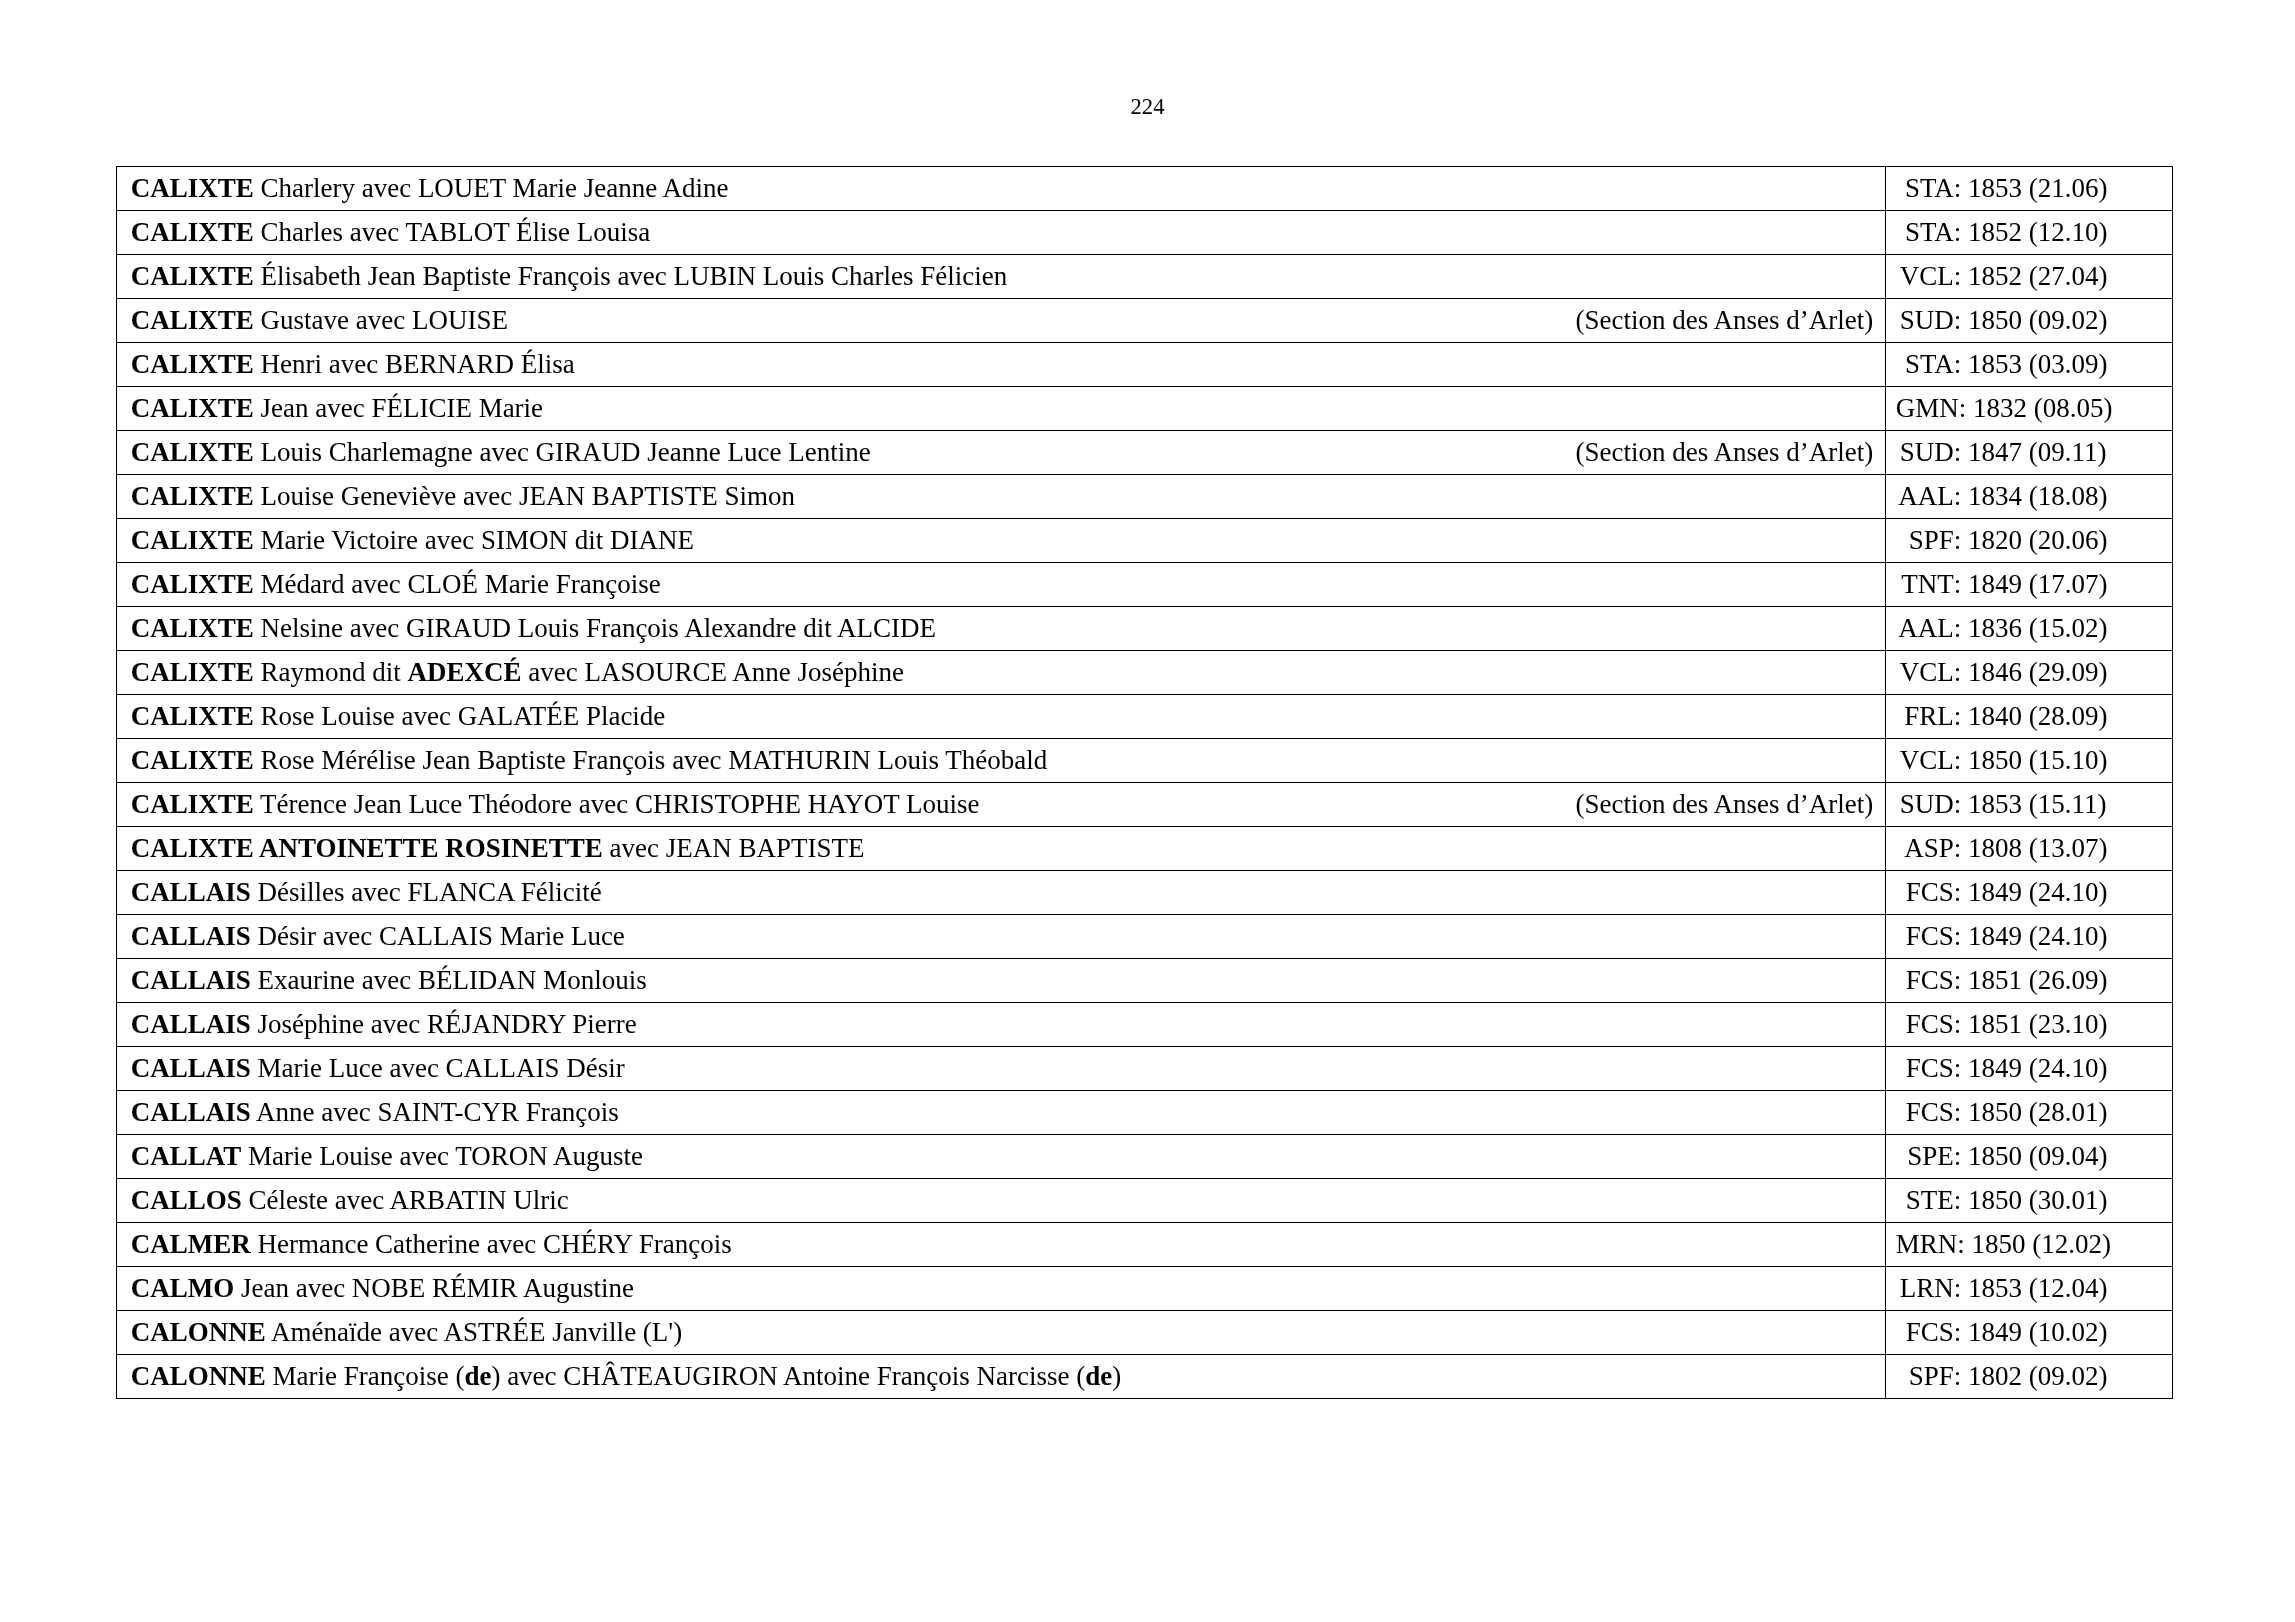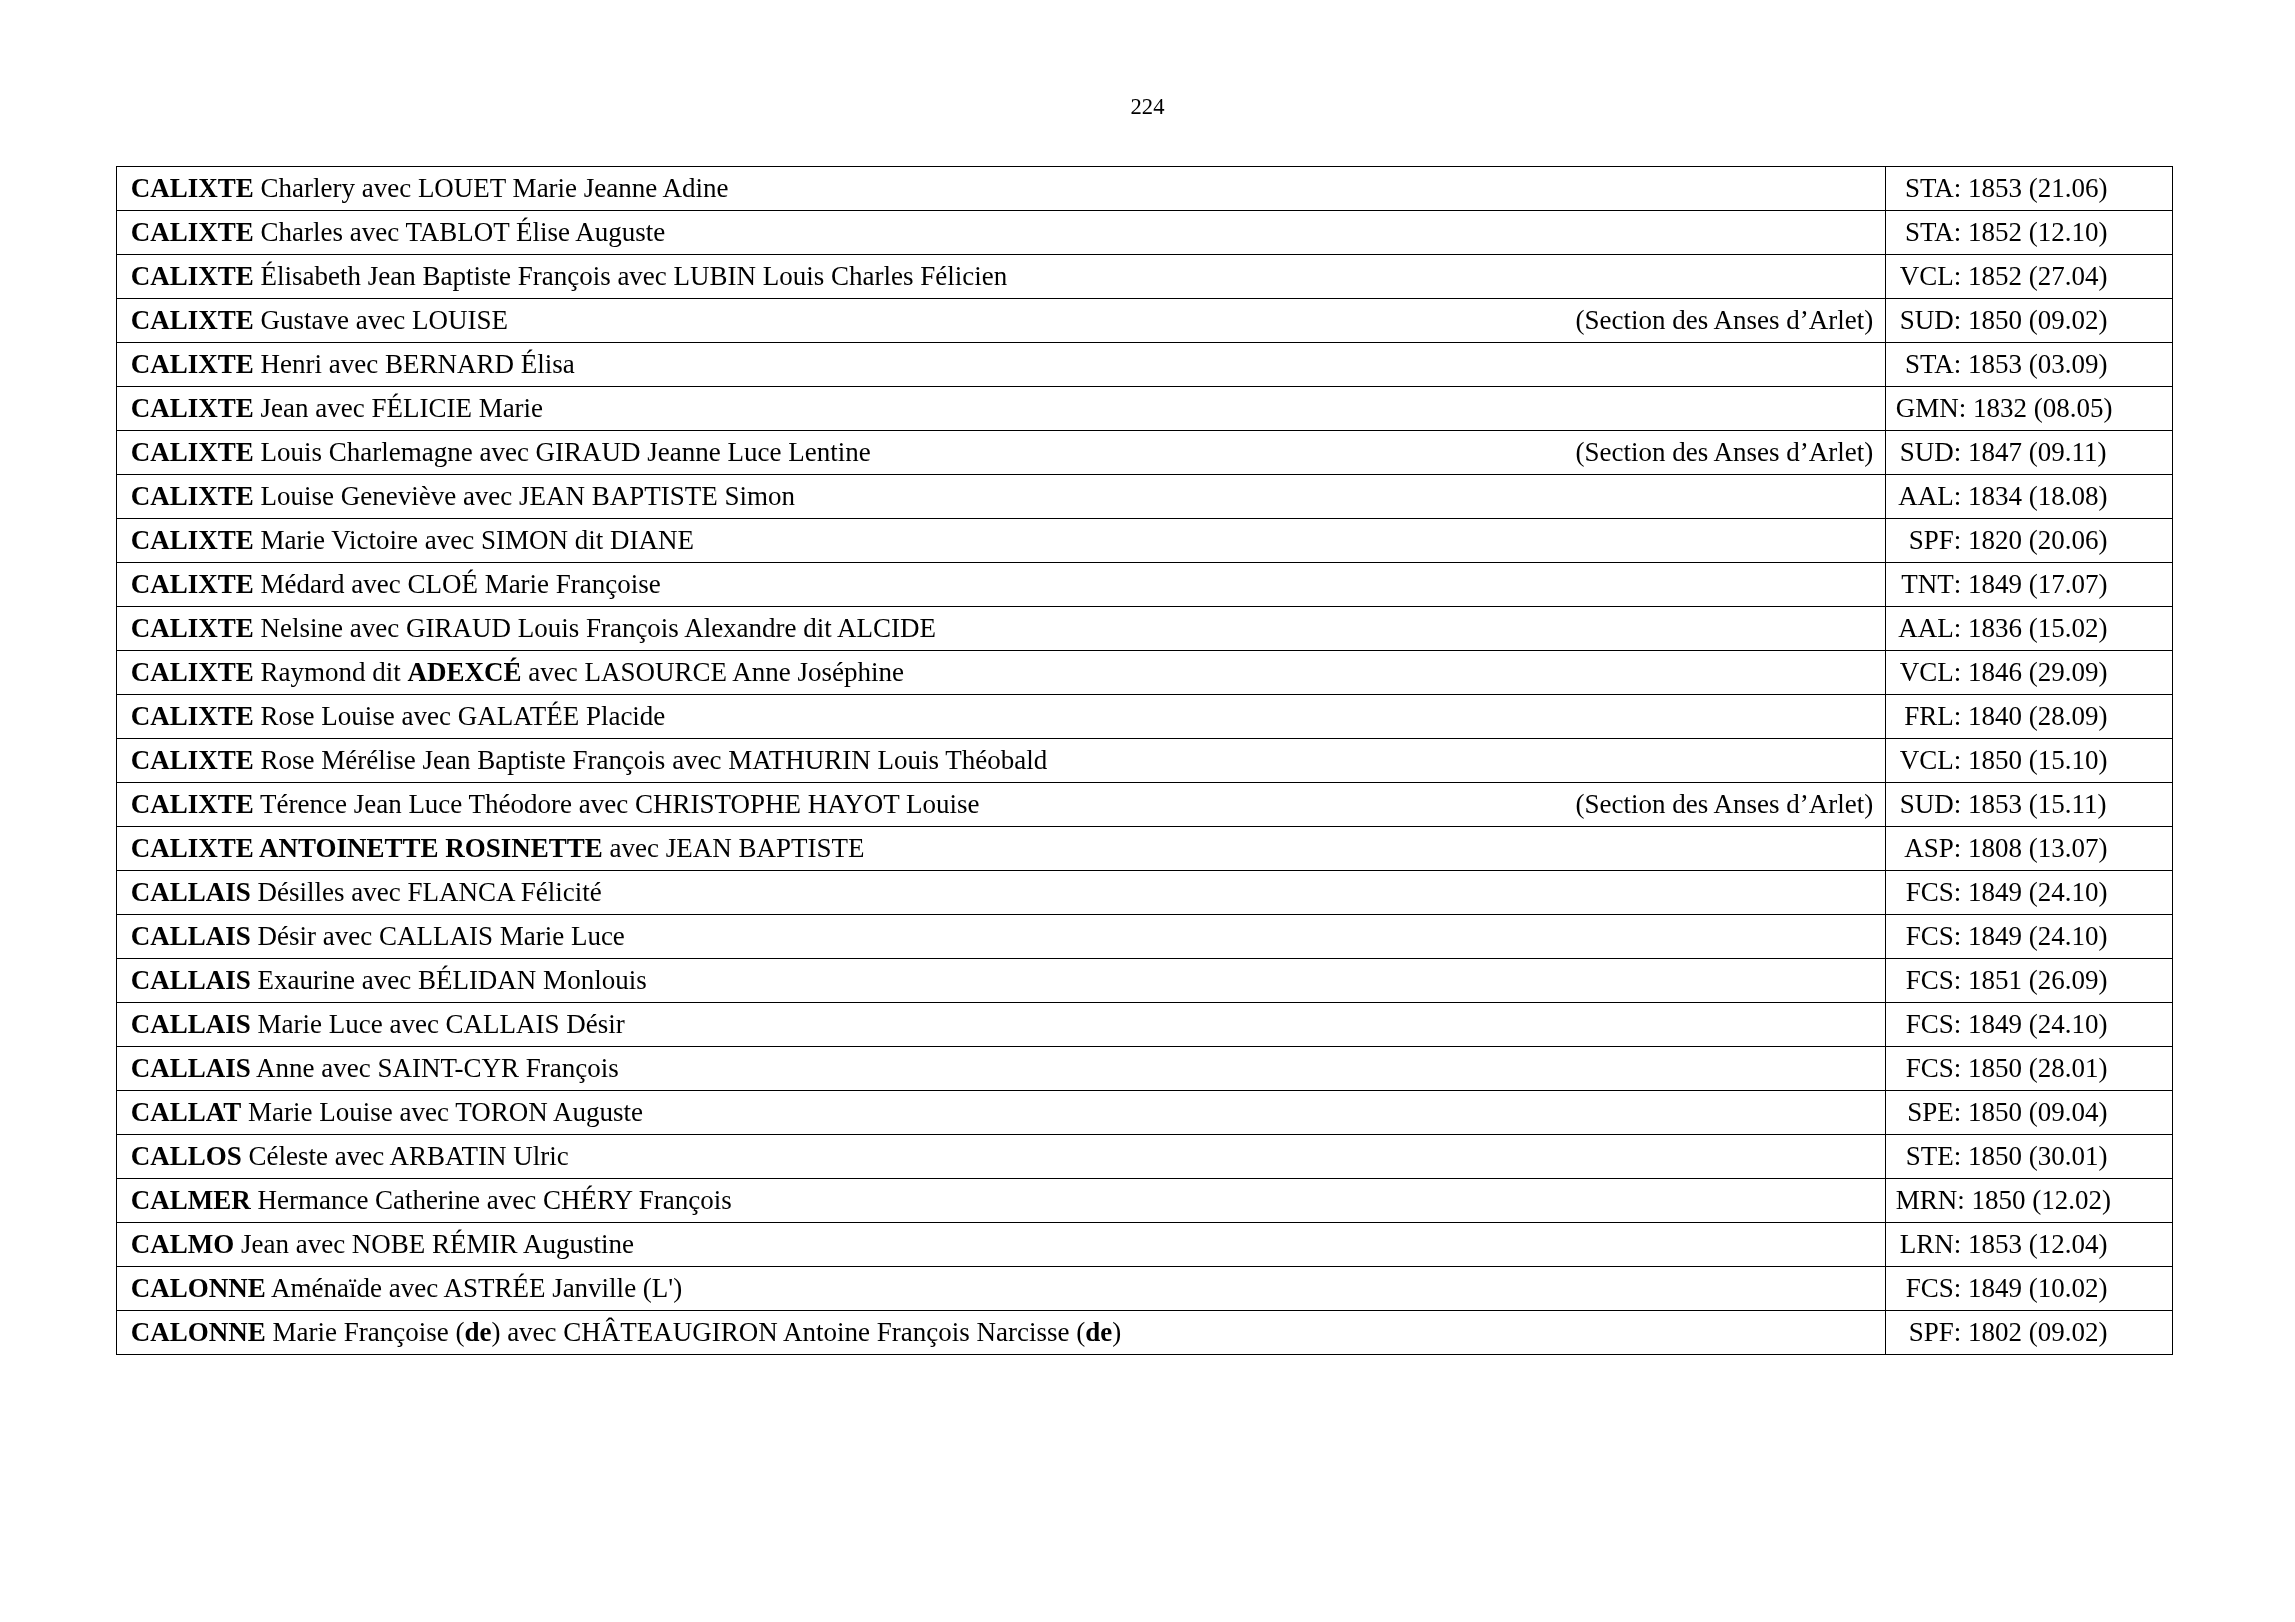--- a/index.html
+++ b/index.html
@@ -79,21 +79,21 @@
       </div>
     </td>
     <td class="code-cell">
       <div class="cell-inner"><span class="code">STA</span><span class="entry">: 1853 (21.06)</span></div>
     </td>
   </tr>
 
   <tr>
     <td class="name-cell">
       <div class="cell-inner">
-        <span class="name"><span class="bold">CALIXTE</span><span> Charles avec TABLOT Élise Auguste</span></span>
+        <span class="name"><span class="bold">CALIXTE</span><span> Charles avec TABLOT Élise Louisa</span></span>
 
       </div>
     </td>
     <td class="code-cell">
       <div class="cell-inner"><span class="code">STA</span><span class="entry">: 1852 (12.10)</span></div>
     </td>
   </tr>
 
   <tr>
     <td class="name-cell">
@@ -294,20 +294,31 @@
       <div class="cell-inner">
         <span class="name"><span class="bold">CALLAIS</span><span> Exaurine avec BÉLIDAN Monlouis</span></span>
 
       </div>
     </td>
     <td class="code-cell">
       <div class="cell-inner"><span class="code">FCS</span><span class="entry">: 1851 (26.09)</span></div>
     </td>
   </tr>
 
+  <tr>
+    <td class="name-cell">
+      <div class="cell-inner">
+        <span class="name"><span class="bold">CALLAIS</span><span> Joséphine avec RÉJANDRY Pierre</span></span>
+
+      </div>
+    </td>
+    <td class="code-cell">
+      <div class="cell-inner"><span class="code">FCS</span><span class="entry">: 1851 (23.10)</span></div>
+    </td>
+  </tr>
 
   <tr>
     <td class="name-cell">
       <div class="cell-inner">
         <span class="name"><span class="bold">CALLAIS</span><span> Marie Luce avec CALLAIS Désir</span></span>
 
       </div>
     </td>
     <td class="code-cell">
       <div class="cell-inner"><span class="code">FCS</span><span class="entry">: 1849 (24.10)</span></div>

